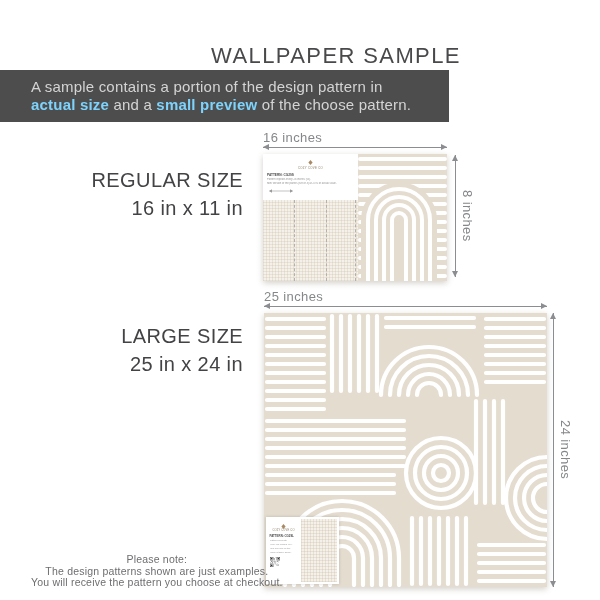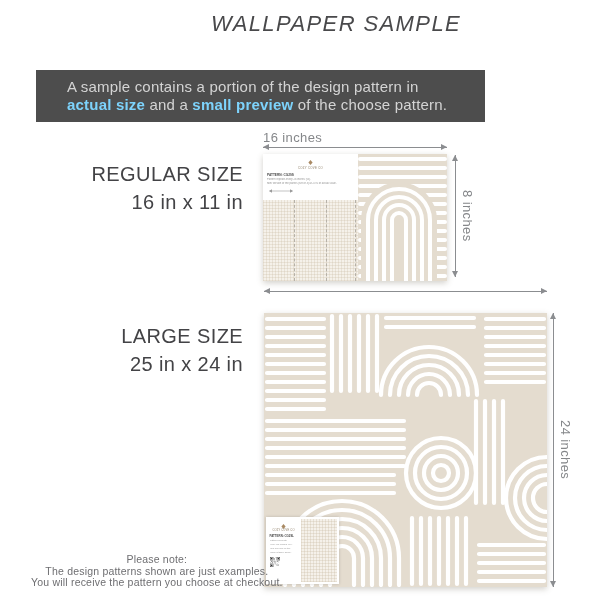--- a/index.html
+++ b/index.html
@@ -10,38 +10,37 @@
     --dim:#85878a;
     --foot:#6e6e71;
     --logo:#a98963;
   }
   html,body{margin:0;padding:0;}
   body{font-family:"Liberation Sans", sans-serif; background:#fff;}
   .canvas{position:relative;width:600px;height:600px;background:#fff;overflow:hidden;}
 
   
   .page-title{
-    position:absolute; top:11px; left:336px; transform:translateX(-50%);
+    position:absolute; top:43px; left:336px; transform:translateX(-50%);
     font-size:22px; letter-spacing:1.4px; color:#49494b; font-weight:500;
     white-space:nowrap;
-    font-style:italic;
   }
   .banner{
     position:absolute; left:0; top:70px; width:449px; height:52px;
     background:var(--banner); box-sizing:border-box; padding:8px 0 0 31px;
-    color:#d4d4d4; font-size:15px; line-height:18px; letter-spacing:.2px;margin-left:36px;
+    color:#d4d4d4; font-size:15px; line-height:18px; letter-spacing:.2px;
   }
   .banner b{color:#7dd3fc; font-weight:bold;}
 
   
   .size-label{
     position:absolute; left:0; width:243px; text-align:right;
     font-size:20px; line-height:28px; color:var(--ink); letter-spacing:.4px;
   }
-  .size-label.regular{top:160px;}
+  .size-label.regular{top:166px;}
   .size-label.large{top:322px;}
 
   
   .dim-text{ text-align:left; font-size:13px; color:var(--dim); letter-spacing:.4px; height:15px;}
   .dim-hline{ position:relative; height:1px; background:#8b8d90; margin-top:2px;}
   .ah{position:absolute; width:0; height:0;}
   .ah-l{left:0; top:-3px; border-top:3.5px solid transparent; border-bottom:3.5px solid transparent; border-right:6px solid #8b8d90;}
   .ah-r{right:0; top:-3px; border-top:3.5px solid transparent; border-bottom:3.5px solid transparent; border-left:6px solid #8b8d90;}
   .dim-v{ position:absolute; display:flex; }
   .dim-vline{ position:relative; width:1px; background:#8b8d90; }
@@ -169,20 +168,21 @@
       </div>
     <div class="dim-text-v">8 inches</div>
   </div>
 
   <div class="size-label large">
     <div>LARGE SIZE</div>
     <div>25 in x 24 in</div>
   </div>
 
   <div class="dim-lgw">
+    <div class="dim-text">25 inches</div>
     <div class="dim-hline">
         <i class="ah ah-l"></i>
         <i class="ah ah-r"></i>
       </div>
   </div>
 
   <div class="card card-large">
     <svg class="pattern-svg lg-pattern" viewBox="0 0 283 274" preserveAspectRatio="none">
       <rect class="svg-beige" x="0" y="0" width="283" height="274"></rect>
       <g class="svg-stroke" stroke-width="4.2">

